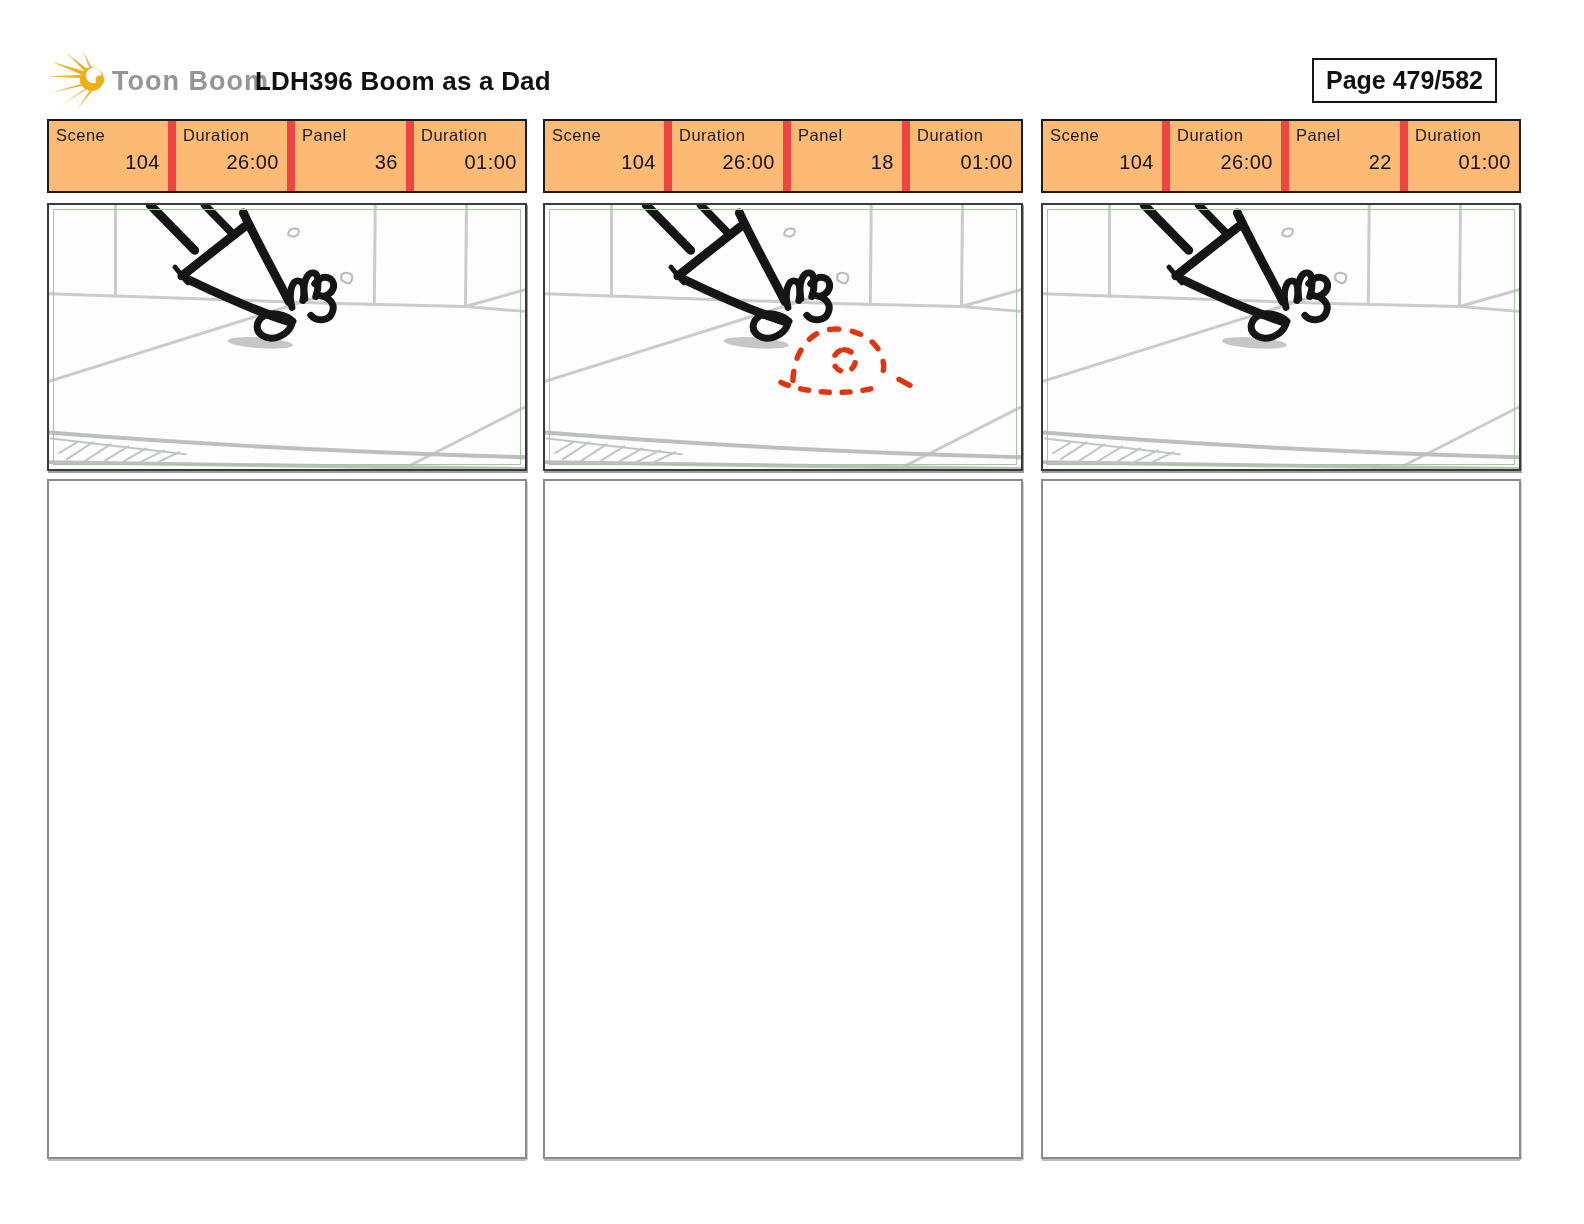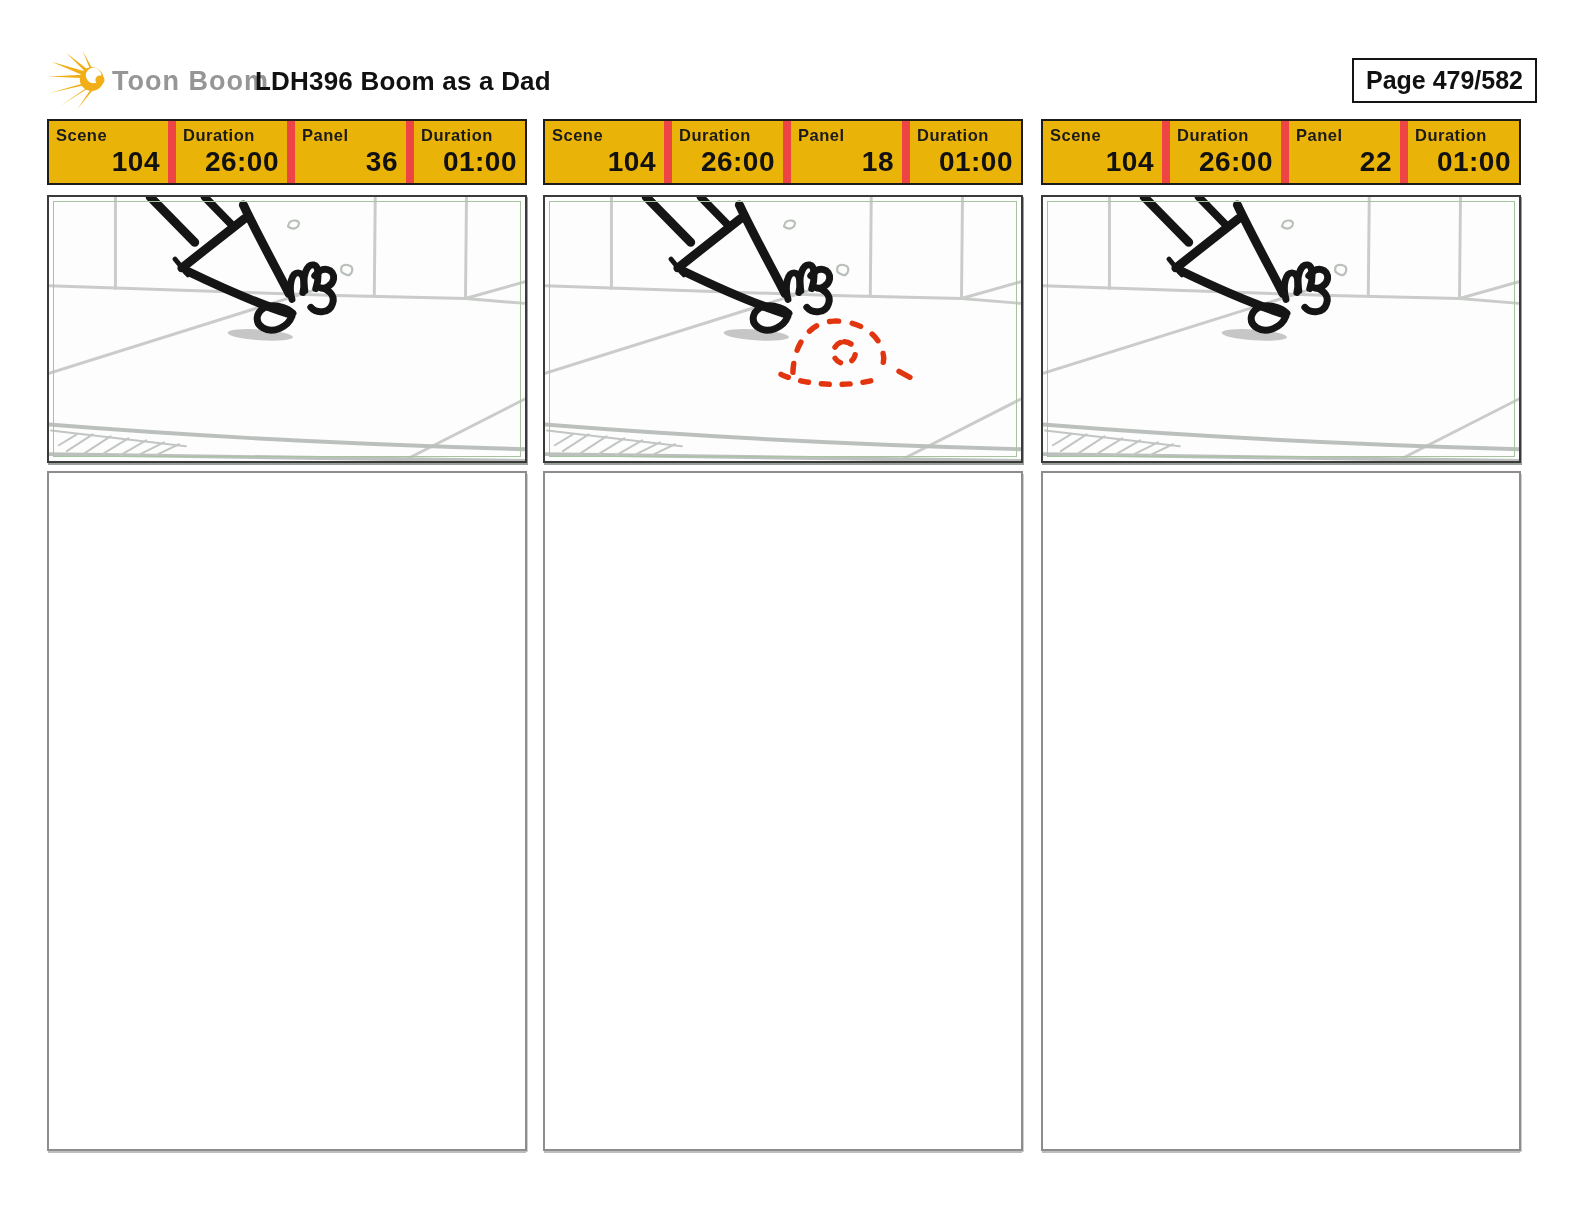--- a/index.html
+++ b/index.html
@@ -18,46 +18,45 @@
   .logo-icon { width:64px; height:62px; }
   .logo-text {
     font-size:27px; font-weight:bold; 
     color:var(--logo-gray,#969696); letter-spacing:1px; margin-left:2px;
   }
   .page-title {
     position:absolute; left:255px; top:66px;
     font-size:26px; font-weight:bold; color:#111; letter-spacing:0.2px;
   }
   .page-box {
-    position:absolute; left:1352px; top:58px; width:185px; height:45px;
+    position:absolute; left:1312px; top:58px; width:185px; height:45px;
     border:2px solid #141414;
     display:flex; align-items:center; justify-content:center;
     font-size:25px; font-weight:bold; color:#111;
   }
 
   
   .col { position:absolute; top:119px; width:480px; }
   .col.c0 { left:47px; } .col.c1 { left:543px; } .col.c2 { left:1041px; }
 
   
   .meta {
-    height:66px; border:2px solid #1c1c1c;
+    height:74px; border:2px solid #1c1c1c;
     display:grid; grid-template-columns:repeat(4,1fr);
-    background:#eab308;
-    font-weight:bold;
+    background:#fdba74;
   }
   .meta .cell { position:relative; border-left:8px solid #ef4444; }
   .meta .cell:first-child { border-left:none; }
   .meta .lbl {
     position:absolute; top:5px; left:7px;
     font-size:16.5px; letter-spacing:0.5px; color:#1b1b1b;
   }
   .meta .val {
-    position:absolute; bottom:5px; right:8px;
-    font-size:28px; letter-spacing:0.5px; color:#111;
+    position:absolute; bottom:17px; right:8px;
+    font-size:20px; letter-spacing:0.5px; color:#111;
   }
 
   
   .frame {
     margin-top:10px; height:268px; position:relative;
     border:2px solid #3a3a3a; background:#fdfdfd;
     box-shadow:1px 2px 0 0 #9aa09a;
   }
   .frame svg.sketch { position:absolute; inset:0; width:100%; height:100%; }
   .camframe {

